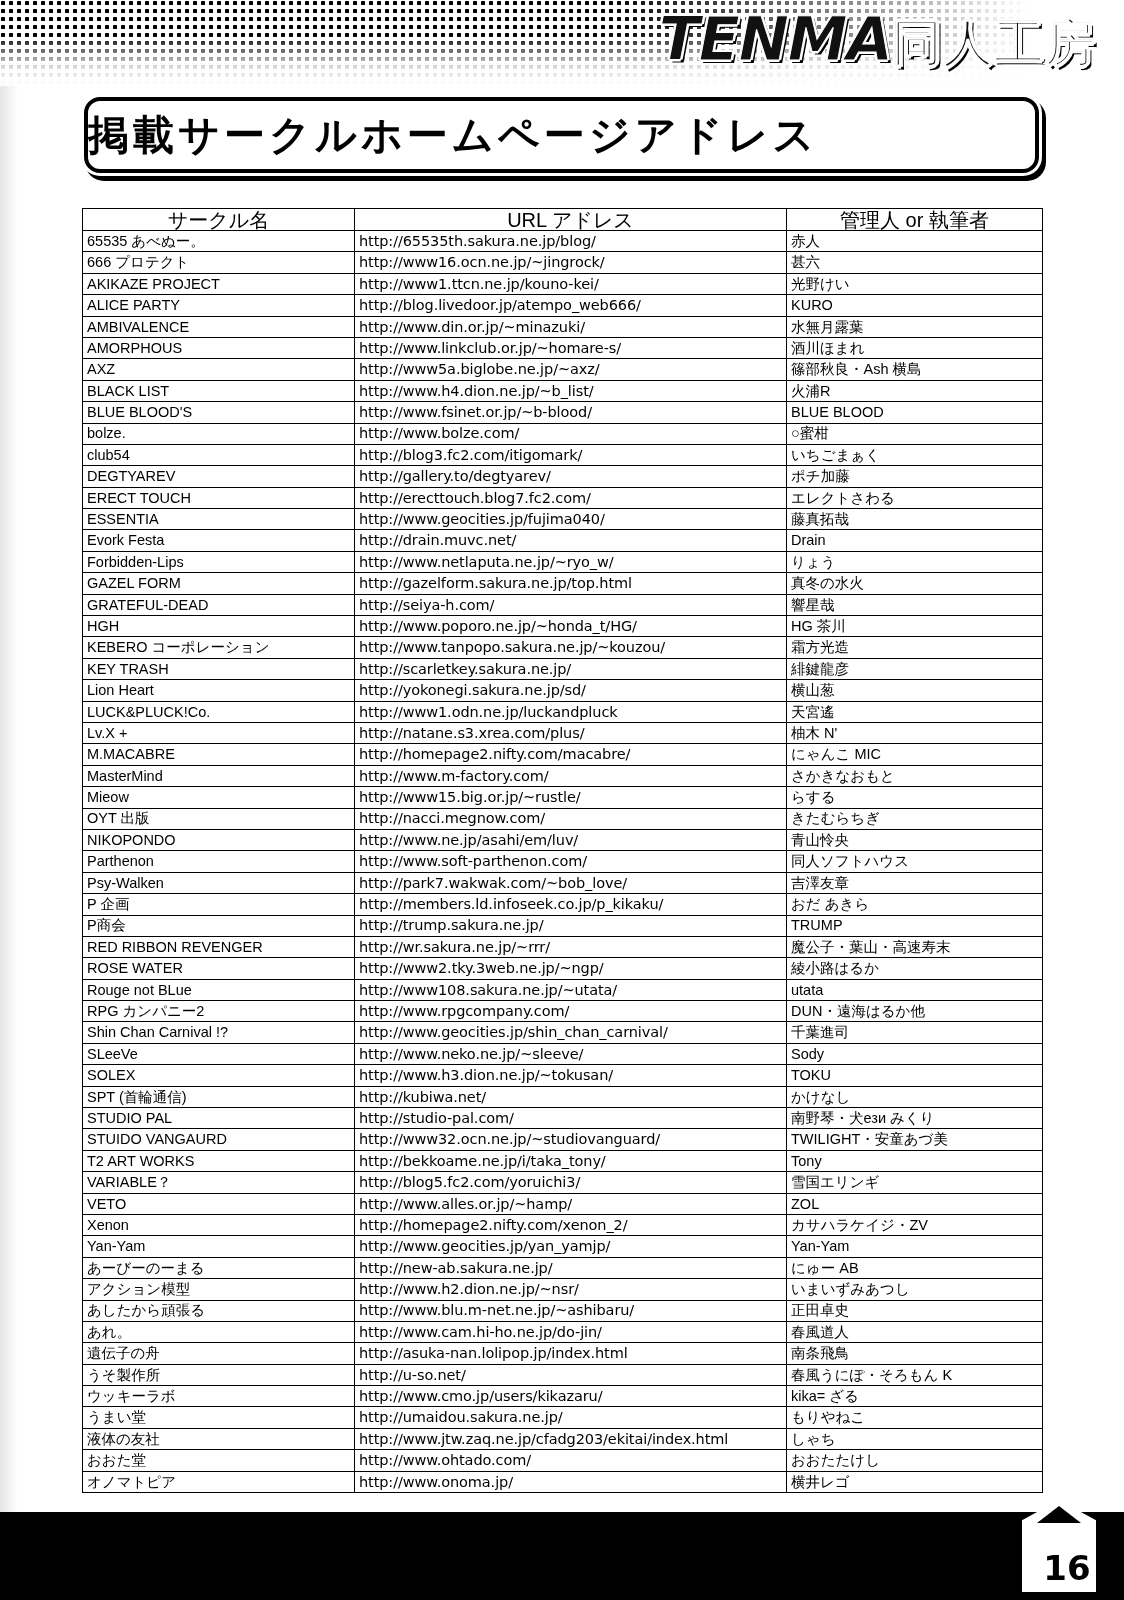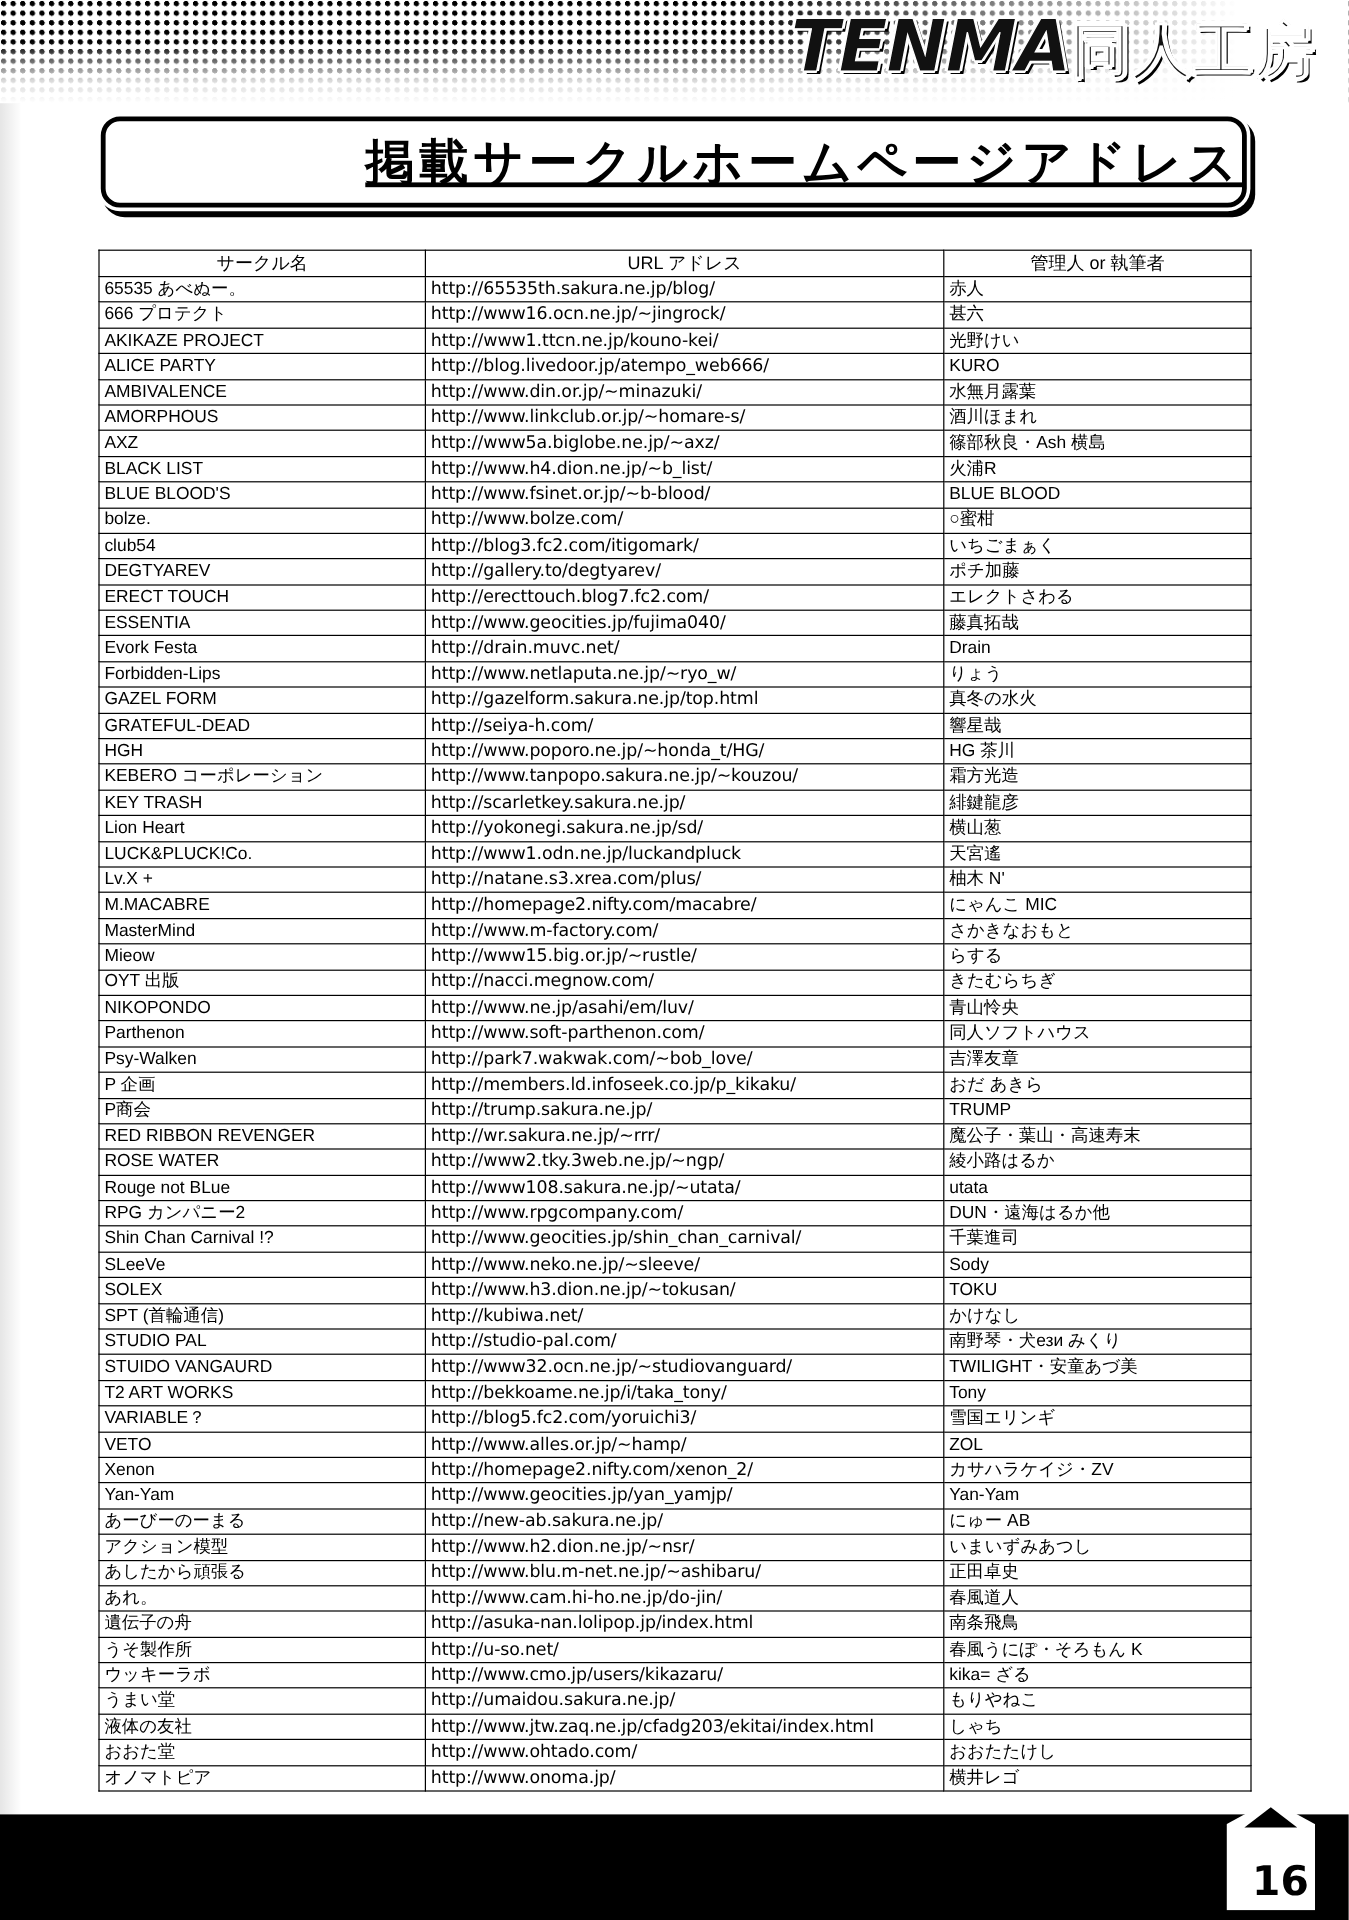--- a/index.html
+++ b/index.html
@@ -72,22 +72,21 @@
     border-radius: 16px;
     box-sizing: border-box;
     background: #fff;
     box-shadow: 0 0 0 3px #fff, 4px 5px 0 3px #000;
   }
   .title-banner .inner {
     position: absolute;
     left: 0; top: 0; right: 0; bottom: 0;
     display: flex;
     align-items: center;
-    justify-content: flex-end;
-    text-decoration: underline;
+    justify-content: flex-start;
   }
   .title-banner .text {
     font-family: "DejaVu Sans", sans-serif;
     font-weight: bold;
     font-size: 41px;
     letter-spacing: 4px;
     color: #000;
     white-space: nowrap;
   }
 
@@ -110,21 +109,21 @@
     line-height: 1;
     height: 20.4px;
     vertical-align: middle;
     color: #000;
     overflow: hidden;
     white-space: nowrap;
   }
   table.circles thead th {
     text-align: center;
     font-weight: normal;
-    font-size: 15px;
+    font-size: 20px;
     height: 21px;
   }
   col.c-name { width: 272px; }
   col.c-url  { width: 432px; }
   col.c-admin{ width: 256px; }
 
   td.name  { text-align: left; }
   td.url   { text-align: left; font-family: "DejaVu Sans", sans-serif; font-size: 13.5px; letter-spacing: -0.1px; }
   td.admin { text-align: left; }
 

